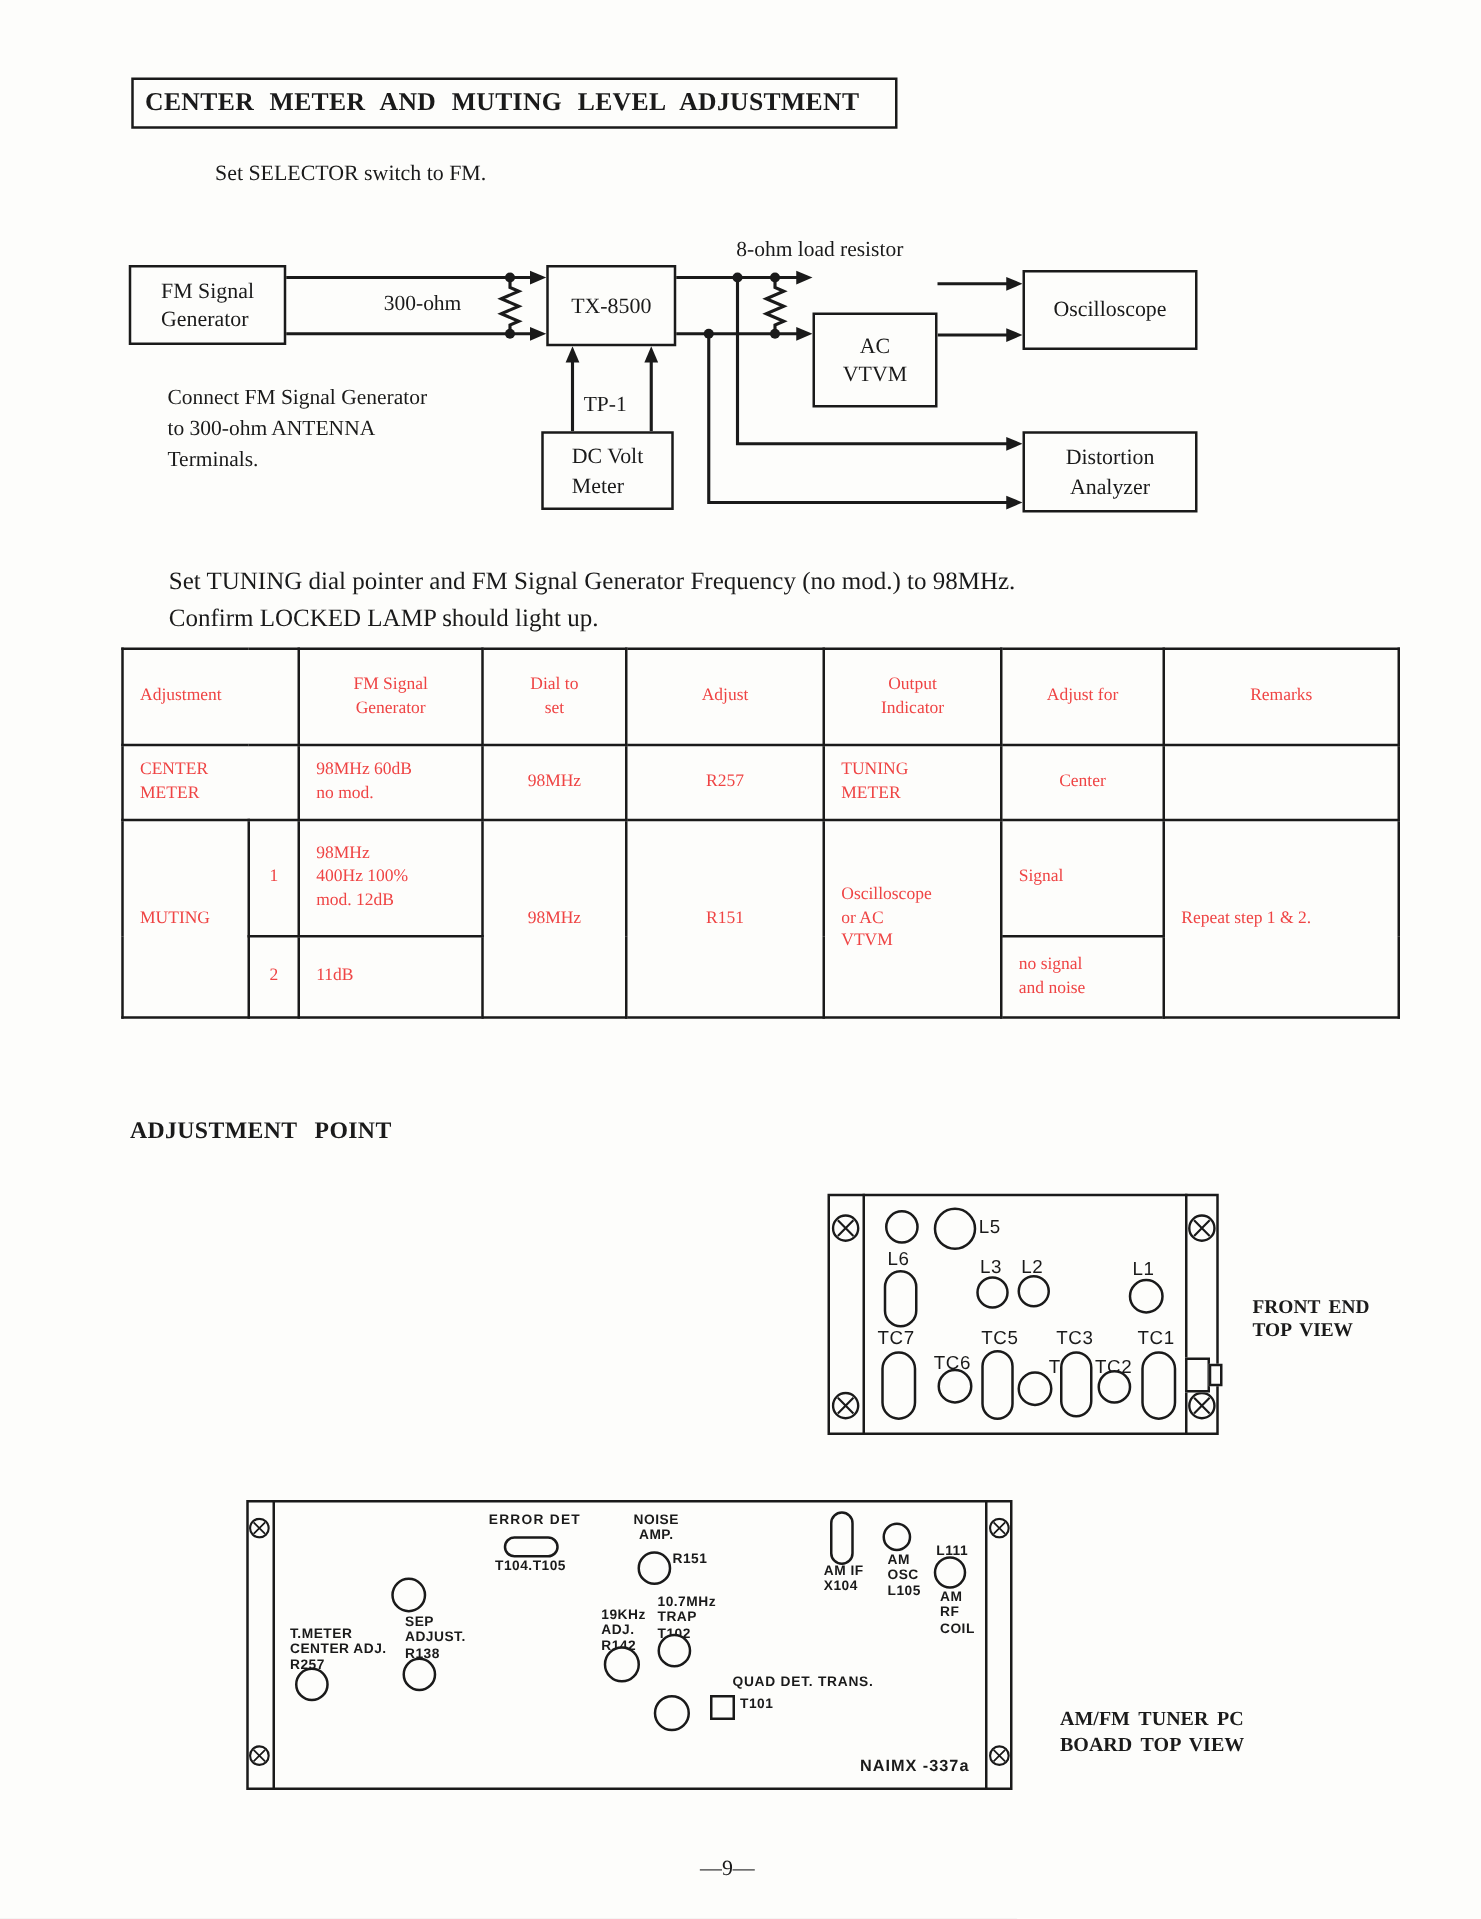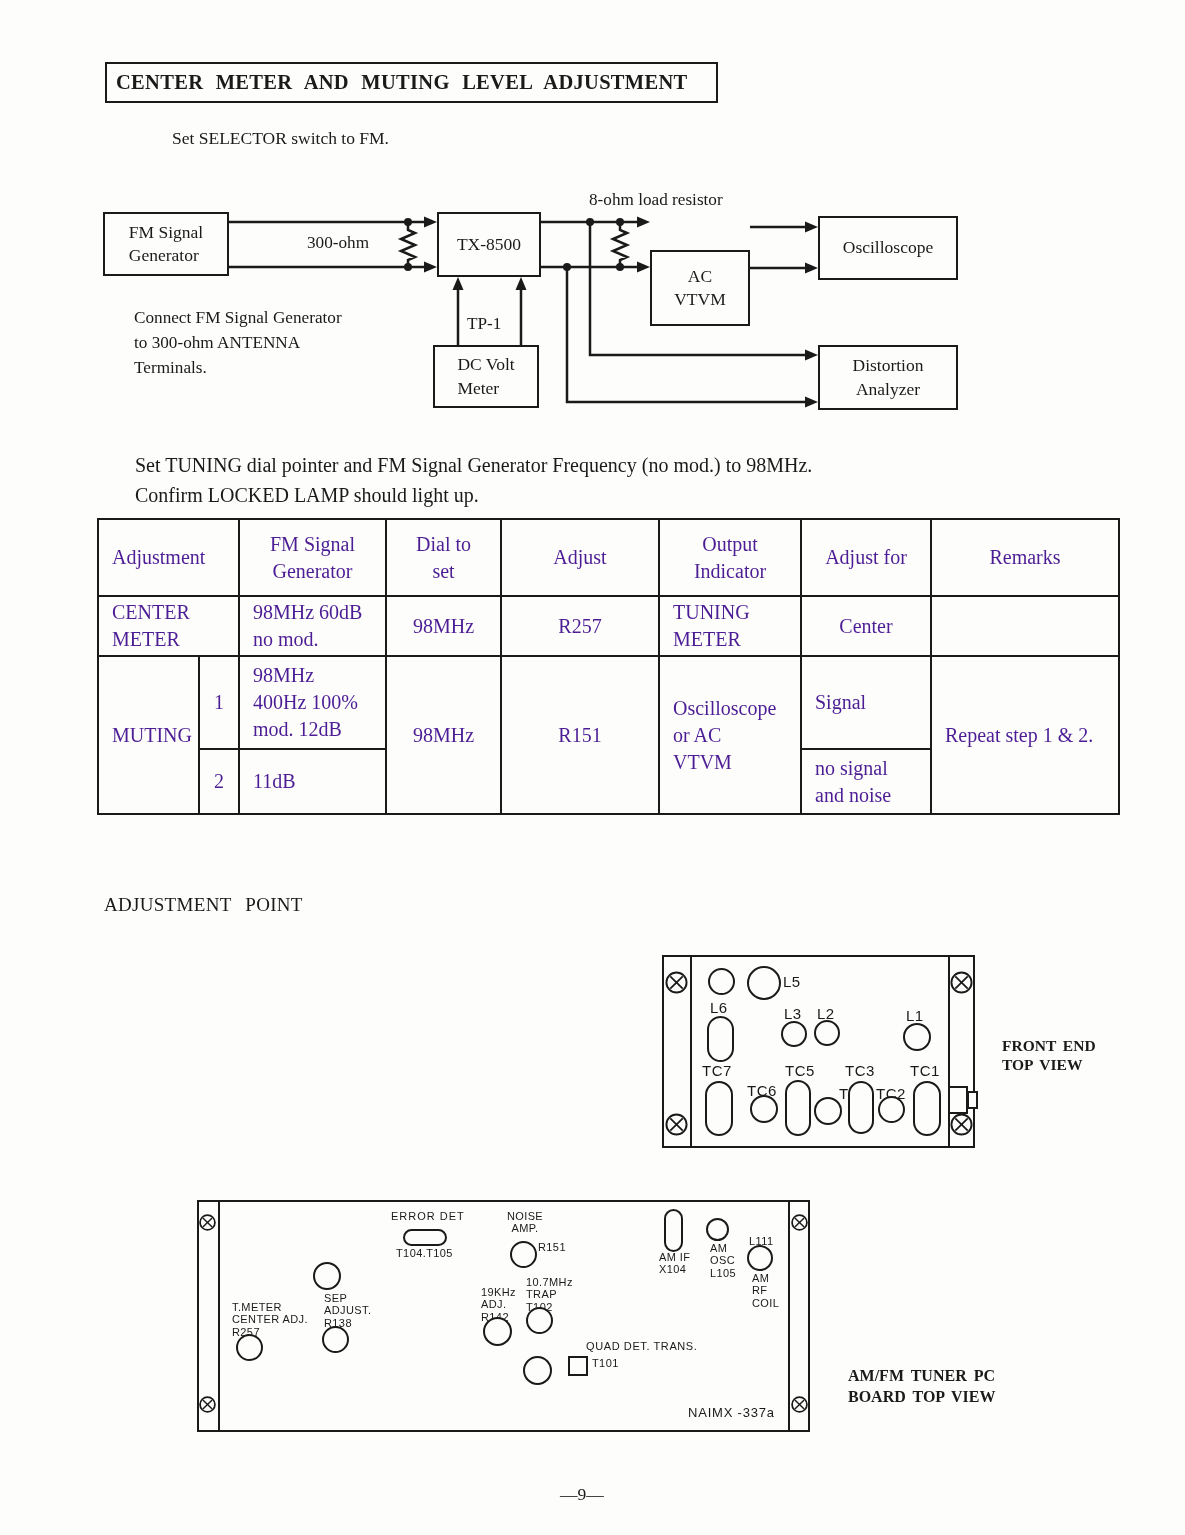--- a/index.html
+++ b/index.html
@@ -8,33 +8,33 @@
   .abs{position:absolute;}
   .pre{white-space:pre-line;}
   .title-box{position:absolute;left:105px;top:62px;width:613px;height:41px;border:2.5px solid #1a1a1a;
         display:flex;align-items:center;padding-left:9px;font-weight:bold;font-size:20.5px;
         letter-spacing:.3px;word-spacing:7px;box-sizing:border-box;}
   .serif17{position:absolute;font-size:17.2px;line-height:1.45;}
   .box{position:absolute;border:2.5px solid #1a1a1a;background:#fdfdfb;display:flex;align-items:center;
         justify-content:center;font-size:17.5px;line-height:1.32;text-align:center;box-sizing:border-box;}
   .box.tl{text-align:left;}
   table.adj{position:absolute;left:97px;top:518px;border-collapse:collapse;table-layout:fixed;
-        font-size:20px;line-height:1.35;color:#4c1d95;padding-left:43px;}
+        font-size:14px;line-height:1.35;color:#ef4444;padding-left:43px;}
   table.adj th,table.adj td{border:2.8px solid #1a1a1a;padding:2px 6px;font-weight:normal;vertical-align:middle;}
   .al{text-align:left;padding-left:13px !important;}
   .ac{text-align:center;}
-  .heading{position:absolute;font-weight:normal;font-size:19px;word-spacing:9px;letter-spacing:.3px;}
+  .heading{position:absolute;font-weight:bold;font-size:19px;word-spacing:9px;letter-spacing:.3px;}
   .circ{position:absolute;border:2.2px solid #1a1a1a;border-radius:50%;box-sizing:border-box;background:#fdfdfb;}
   .stad{position:absolute;border:2.2px solid #1a1a1a;border-radius:16px;box-sizing:border-box;background:#fdfdfb;}
   .rect{position:absolute;border:2.2px solid #1a1a1a;box-sizing:border-box;background:#fdfdfb;}
   .vline{position:absolute;width:0;border-left:2.5px solid #1a1a1a;}
   .fl{position:absolute;font-family:"Liberation Sans","DejaVu Sans",sans-serif;font-size:15px;
         letter-spacing:.5px;white-space:pre-line;line-height:1.1;}
   .pl{position:absolute;font-family:"Liberation Sans","DejaVu Sans",sans-serif;font-size:11px;
-        line-height:1.12;letter-spacing:.4px;white-space:pre-line;}
+        line-height:1.12;letter-spacing:.4px;white-space:pre-line;font-weight:bold;}
   .cap{position:absolute;font-weight:bold;white-space:pre-line;}
   .screw{position:absolute;}
   .pagenum{position:absolute;font-size:17.5px;}
 </style>
 </head>
 <body>
 
 <div class="page">
 
   <div class="title-box">CENTER METER AND MUTING LEVEL ADJUSTMENT</div>

